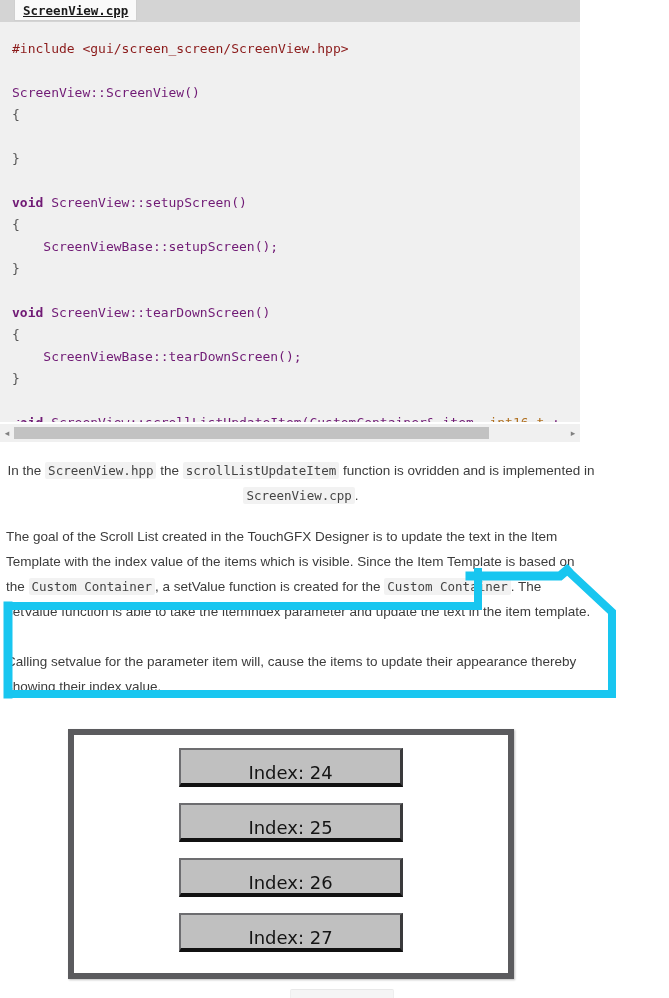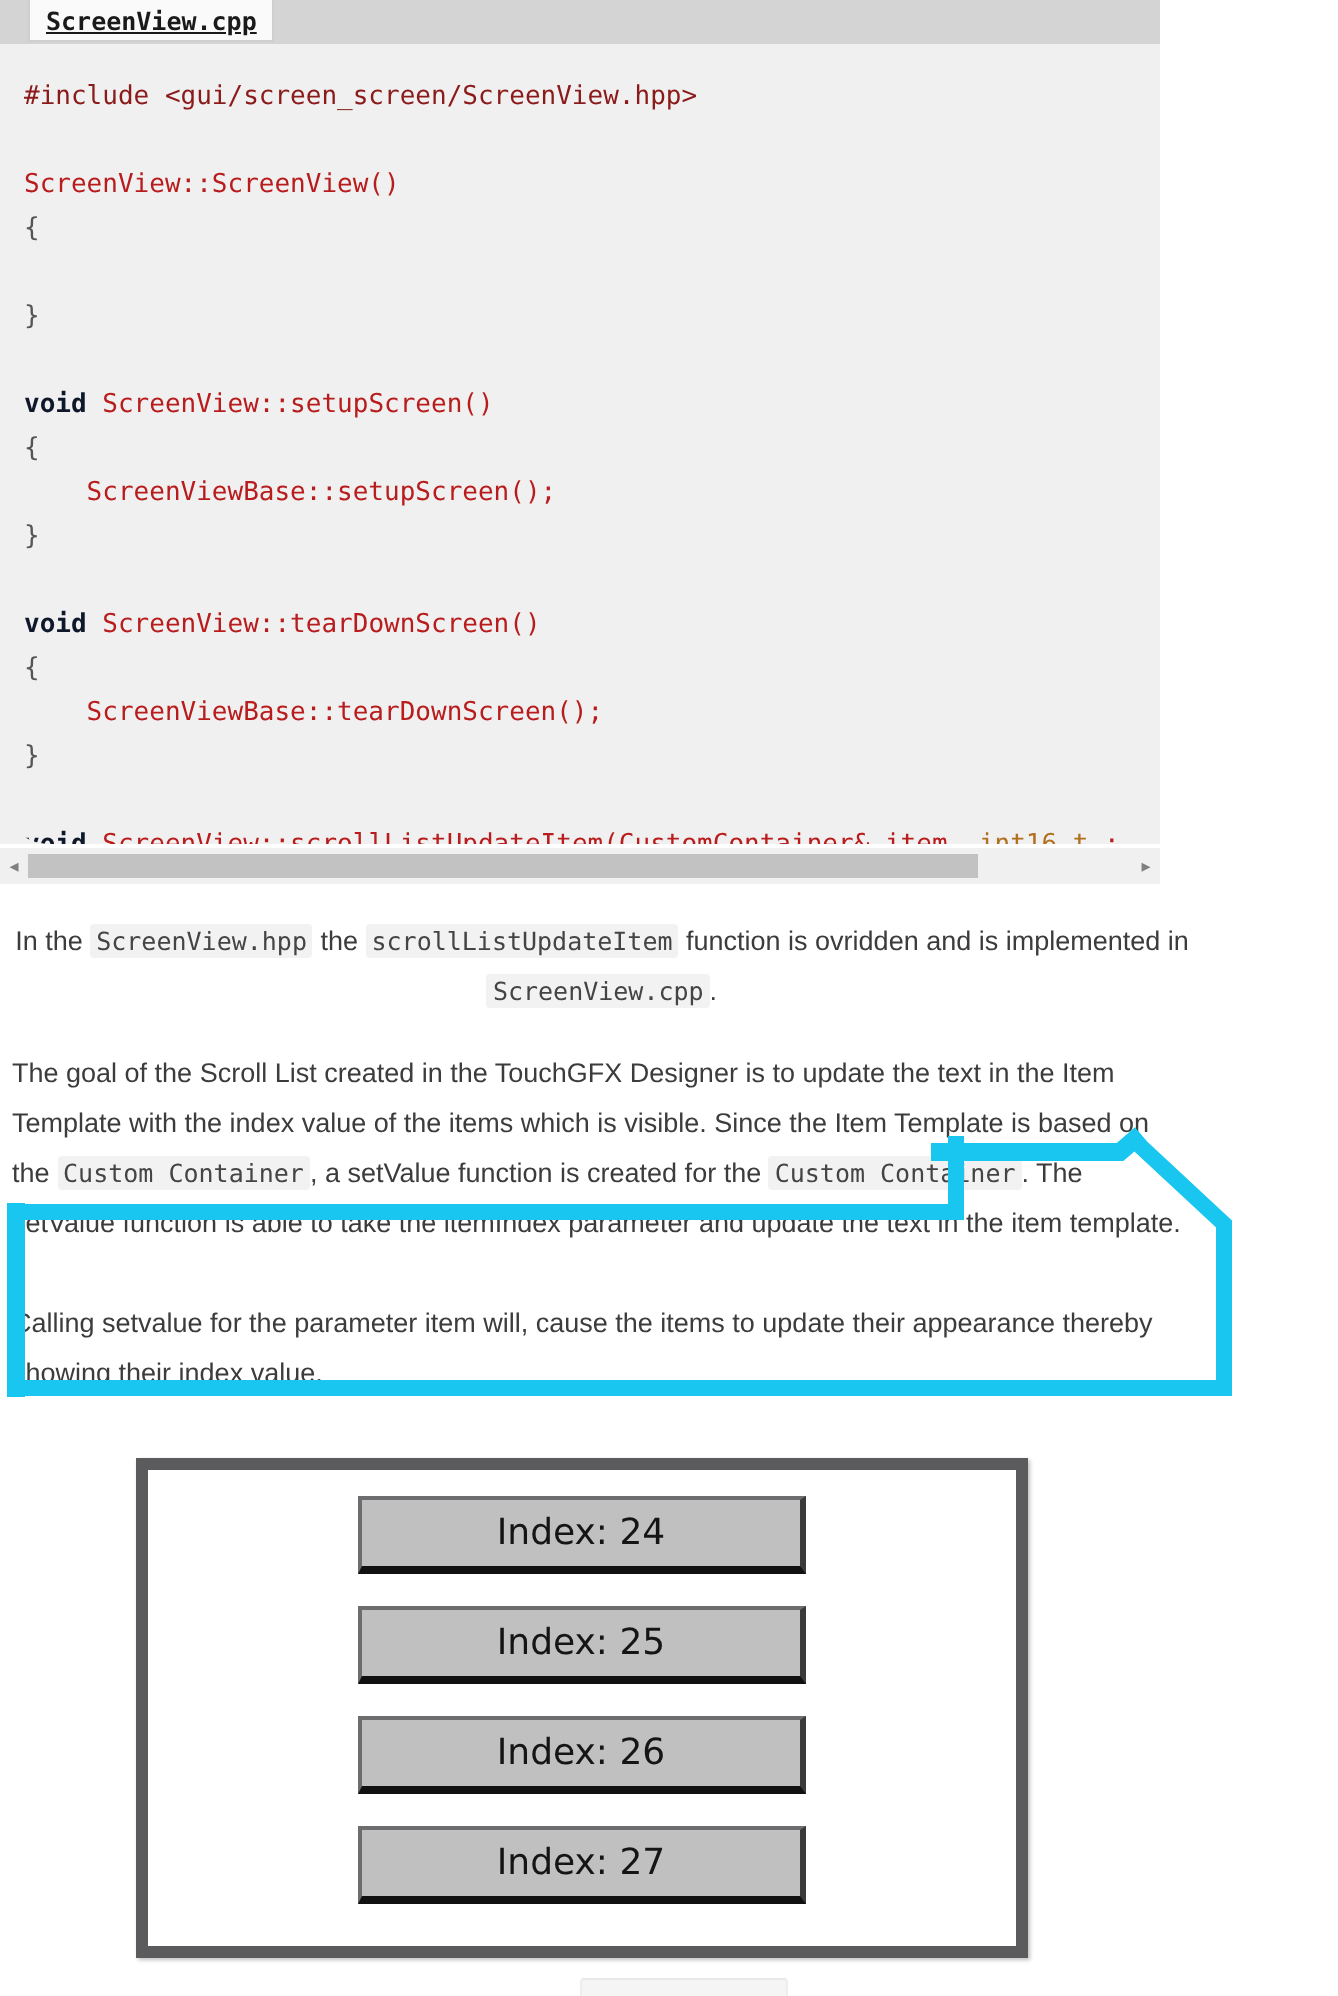--- a/index.html
+++ b/index.html
@@ -53,22 +53,22 @@
     font-size: 13px;
     line-height: 22px;
     white-space: pre;
     color: #31465e;
     overflow: hidden;
     height: 400px;
     box-sizing: border-box;
     border-radius: 25px;
   }
   .k-include { color: #8b1a1a; }
-  .k-kw { color: #0f172a; font-weight: bold; margin-top: 12px; }
-  .k-plain { color: #b91c1c; text-align: right; }
+  .k-kw { color: #701a75; font-weight: bold; margin-top: 12px; }
+  .k-plain { color: #701a75; text-align: right; }
   .k-type { color: #b07020; }
   .k-brace { color: #555555; }
 
   
   #code-scrollbar {
     position: absolute;
     left: 0;
     top: 424px;
     width: 580px;
     height: 18px;
@@ -155,21 +155,21 @@
   .list-item {
     width: 224px;
     height: 39px;
     margin: 0 auto 16px auto;
     background: #c0c0c0;
     border: 2px solid #6d6d70;
     border-bottom: 4px solid #111111;
     border-right: 3px solid #3a3a3c;
     box-sizing: border-box;
     display: flex;
-    align-items: center;
+    align-items: flex-end;
     justify-content: center;
     font-family: "DejaVu Sans", sans-serif;
     font-size: 18px;
     color: #151515;
   }
 
   
   #bottom-partial {
     position: absolute;
     left: 290px;

